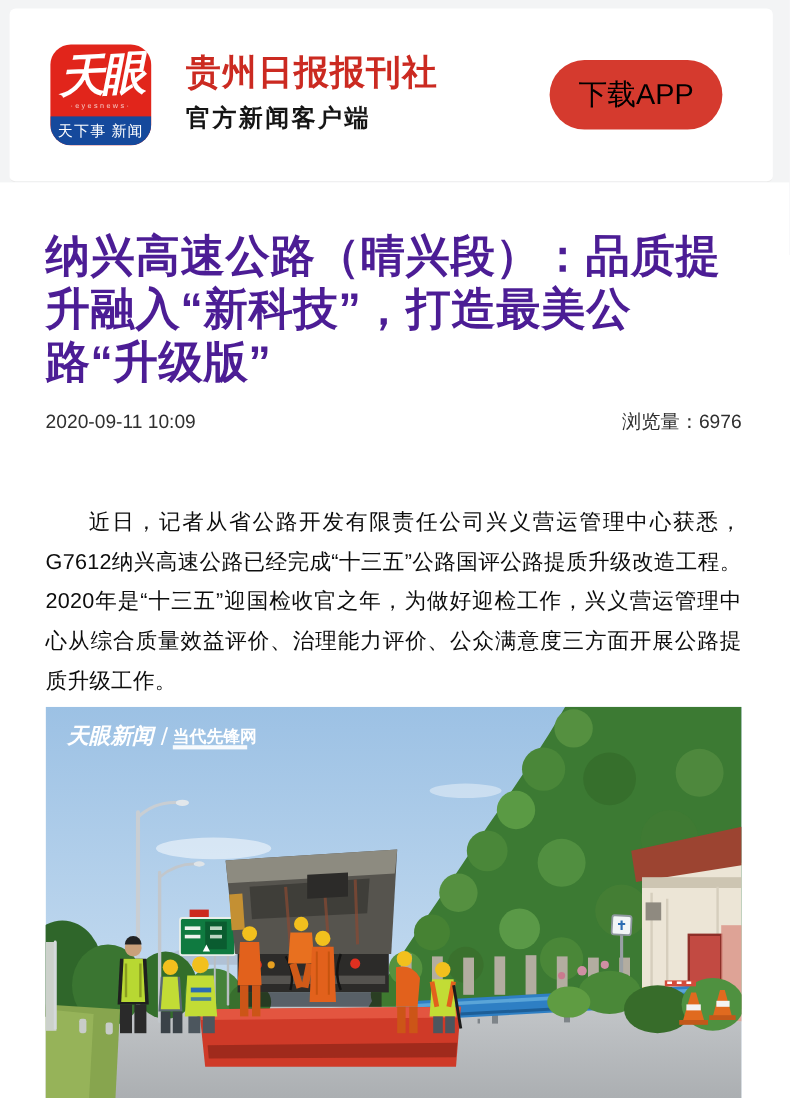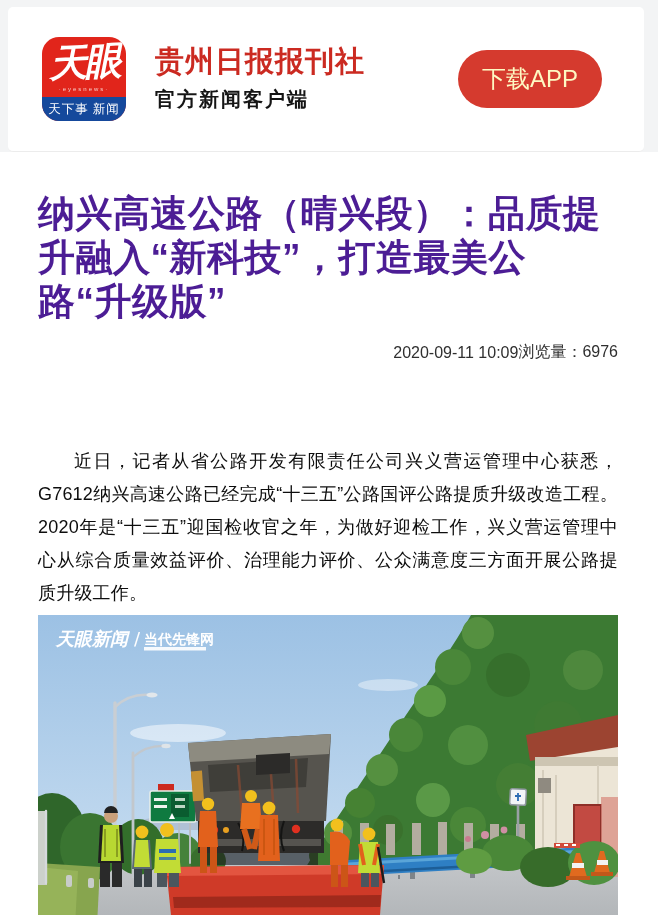--- a/index.html
+++ b/index.html
@@ -36,39 +36,39 @@
     font-family:"Liberation Serif","DejaVu Serif",serif; font-weight:bold;
     font-size:29px; color:#cb2a21; letter-spacing:1px; line-height:38px;
   }
   .brand-subtitle{
     font-family:"Liberation Serif","DejaVu Serif",serif; font-weight:bold;
     font-size:20px; color:#151515; letter-spacing:2px; line-height:34px; margin-top:2px;
   }
   .download-btn{
     margin-left:auto; margin-right:42px;
     width:144px; height:58px; border:none; border-radius:29px;
-    background:#d53a2e; color:#fef9c3; font-size:24px; cursor:pointer;
+    background:#d53a2e; color:#000000; font-size:24px; cursor:pointer;
     font-family:"Liberation Sans","DejaVu Sans",sans-serif;
   }
 
   
   .article{
     background:#fff; margin-top:0; min-height:762px;
     padding:40px 40px 0 38px;
   }
   .article-title{
     font-size:37px; font-weight:700; color:#4c1d95;
     line-height:44px; letter-spacing:0.5px;
   }
   .meta-row{
-    display:flex; justify-content:flex-end; align-items:center;
+    display:flex; justify-content:space-between; align-items:center;
     margin-top:18px; font-size:16px; color:#2f2f2f;
   }
   .article-body{
-    margin-top:82px; font-size:18px; line-height:33px; color:#0d0d0d;
+    margin-top:56px; font-size:18px; line-height:33px; color:#0d0d0d;
     text-align:justify; text-indent:2em; letter-spacing:0.2px;
   }
   .article-figure{ margin-top:5px; width:580px; }
   .article-figure svg{ display:block; }
 </style>
 </head>
 <body>
 
 <div class="header-card">
   <div class="logo">

